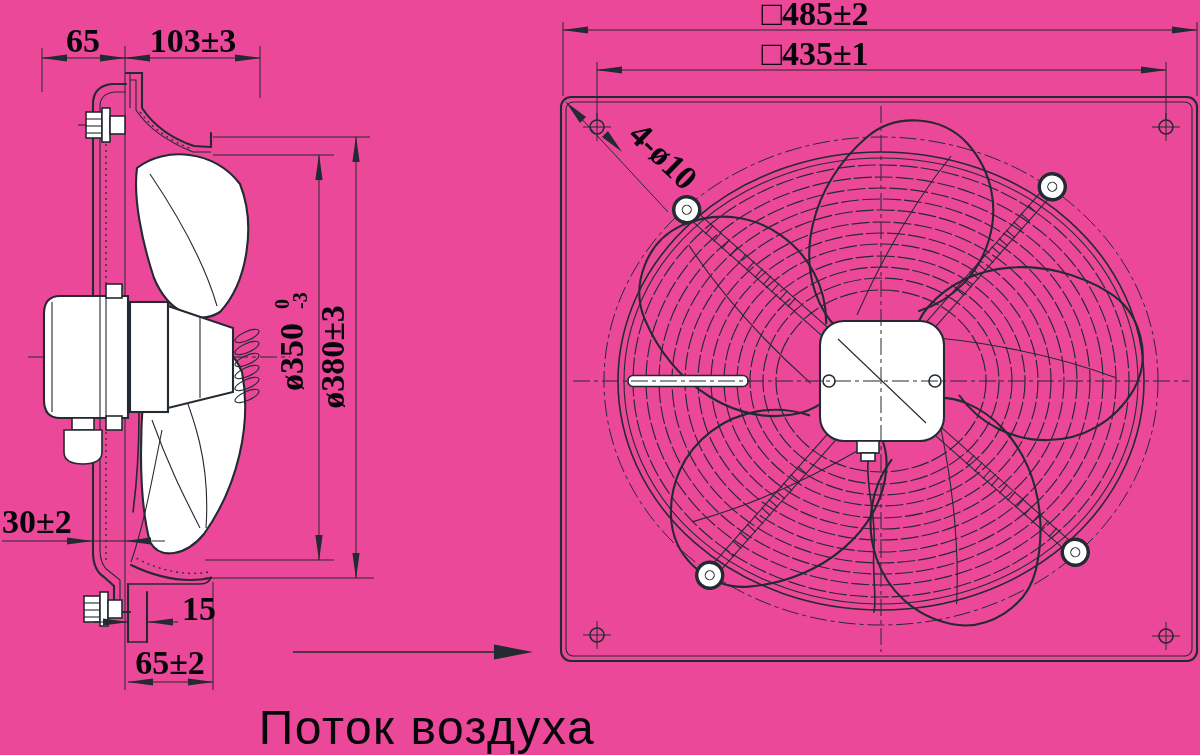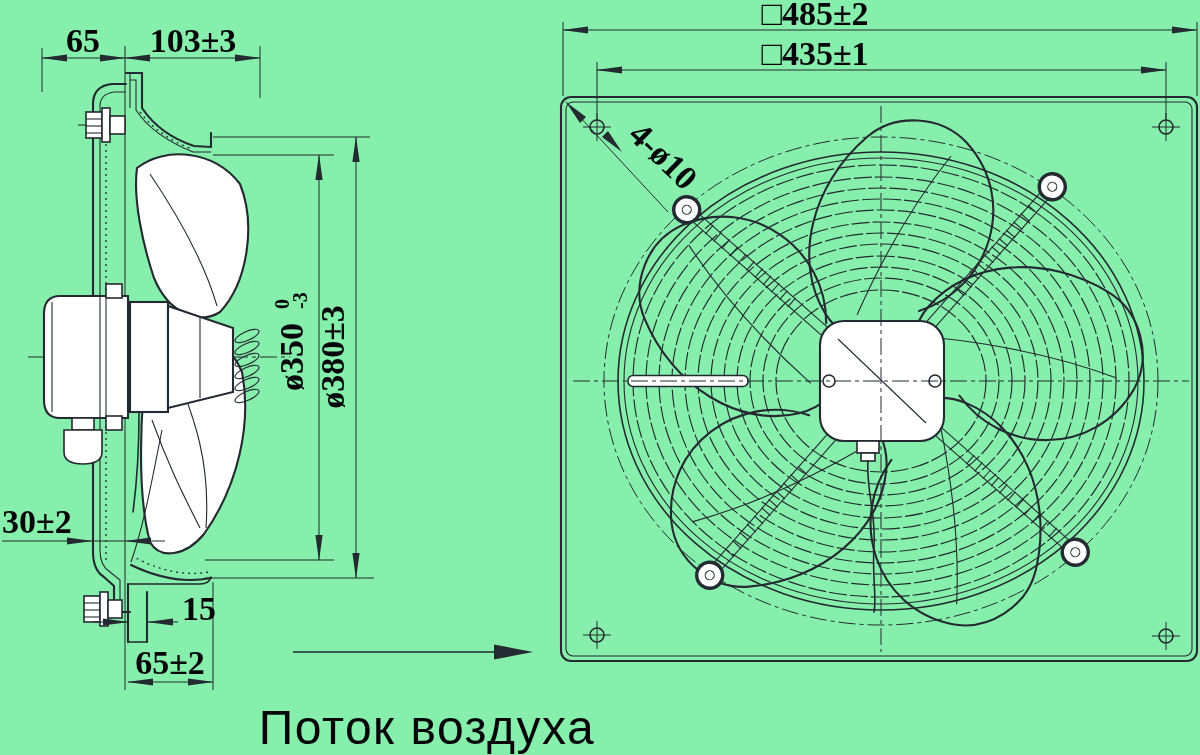--- a/index.html
+++ b/index.html
@@ -1,17 +1,17 @@
 <!DOCTYPE html>
 <html style="--line: #232a31; --text: #05060a;"><head>
 <meta charset="utf-8">
 <style>
   :root{ --line:#232a31; --text:#05060a; }
   html,body{margin:0;padding:0;background:#ffffff;}
-  .stage{width:1200px;height:755px;position:relative;background:#86efac;overflow:hidden;}
+  .stage{width:1200px;height:755px;position:relative;background:#ec4899;overflow:hidden;}
   svg{display:block;}
   
   .o2{stroke:var(--line);stroke-width:2.1;fill:none;stroke-linecap:round;}
   .o16{stroke:var(--line);stroke-width:1.6;fill:none;stroke-linecap:round;}
   .o1{stroke:var(--line);stroke-width:1.1;fill:none;}
   .w2{stroke:var(--line);stroke-width:2.1;fill:#fff;}
   .w16{stroke:var(--line);stroke-width:1.6;fill:#fff;}
   .dim{stroke:var(--line);stroke-width:1;fill:none;}
   .dot{stroke:var(--line);stroke-width:1.3;fill:none;stroke-dasharray:2 4;}
   .cl{stroke:var(--line);stroke-width:1;fill:none;stroke-dasharray:17 4 4 4;}

